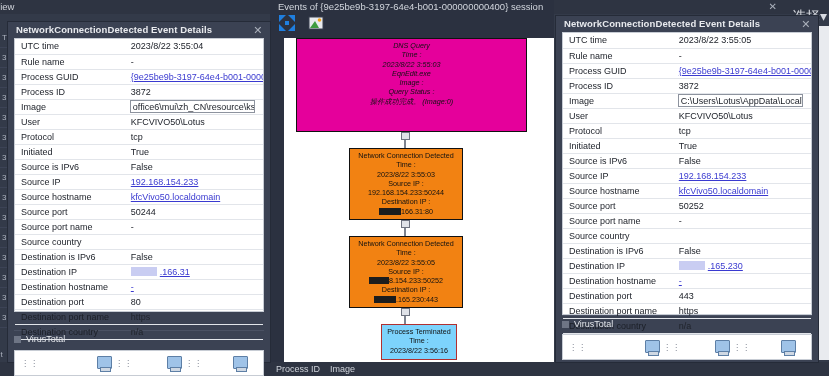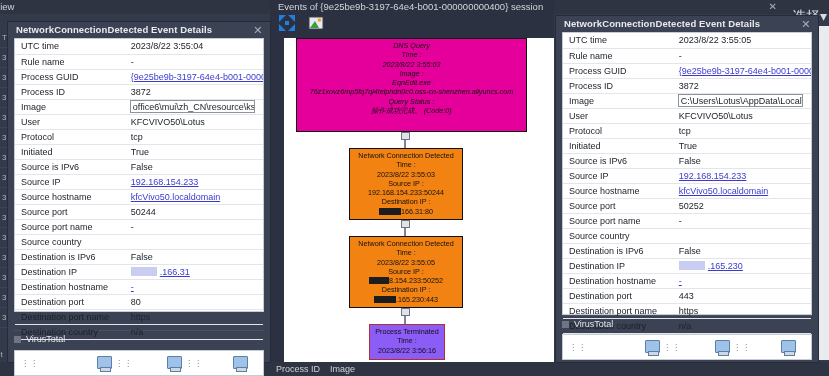--- a/index.html
+++ b/index.html
@@ -61,21 +61,21 @@
   #center-panel{position:absolute;left:270px;top:0;width:284px;height:376px;background:#2b3140;}
   #center-title{position:absolute;left:8px;top:1px;font-size:9.5px;color:#d2d6dd;white-space:nowrap;}
   #center-toolbar{position:absolute;left:8px;top:14px;height:24px;}
   .tb-btn{display:inline-block;width:20px;height:18px;margin-right:6px;position:relative;vertical-align:top;cursor:pointer;}
   #graph-canvas{position:absolute;left:14px;top:38px;width:270px;height:324px;background:#ffffff;overflow:hidden;}
   .node{position:absolute;box-sizing:border-box;border:1px solid #111;text-align:center;
          font-size:7.2px;line-height:9.3px;color:#111;padding:2px 2px;}
   .node .nt{font-weight:normal;}
   .node.dns{background:#e5009b;}
   .node.net{background:#f28212;}
-  .node.term{background:#8b5cf6;border-color:#b03030;}
+  .node.term{background:#7dd3fc;border-color:#b03030;margin-left:12px;}
   .edge{position:absolute;width:2px;background:#7d838f;}
   .port{position:absolute;width:7px;height:6px;background:#dfe2e8;border:1px solid #6d7380;}
   .blk{display:inline-block;height:7px;background:#1d1d1d;vertical-align:-1px;}
 
   
   #select-dd{position:absolute;right:2px;top:8px;font-size:14px;color:#d7dae0;cursor:pointer;}
   #topclose-1{position:absolute;right:52px;top:1px;font-size:10px;color:#aab0bb;cursor:pointer;}
   #right-gutter{position:absolute;right:0;top:26px;width:12px;bottom:16px;background:#e9ebef;border-left:1px solid #c3c7cf;}
 </style>
 </head>
@@ -135,25 +135,24 @@
       </svg>
     </span>
   </div>
 
   <div id="graph-canvas">
 
     <div class="node dns" style="left:12px;top:0px;width:231px;height:94px;font-style:italic;">
       <div class="nt">DNS Query</div>
       <div class="nt">Time :</div>
       <div class="nt">2023/8/22 3:55:03</div>
+      <div class="nt">EqnEdit.exe</div>
       <div class="nt">Image :</div>
-      <div class="nt">EqnEdit.exe</div>
-      <div class="nt">76z1xovz6mp5fq7qi4telphdn0c0.oss-cn-shenzhen.aliyuncs.com</div>
       <div class="nt">Query Status :</div>
-      <div class="nt">操作成功完成。 (Code:0)</div>
+      <div class="nt">操作成功完成。 (Image:0)</div>
     </div>
     <div class="edge" style="left:120px;top:94px;height:16px;"></div>
     <div class="port" style="left:117px;top:94px;"></div>
 
     <div class="node net" style="left:65px;top:110px;width:114px;height:72px;">
       <div class="nt">Network Connection Detected</div>
       <div class="nt">Time :</div>
       <div class="nt">2023/8/22 3:55:03</div>
       <div class="nt">Source IP :</div>
       <div class="nt">192.168.154.233:50244</div>

